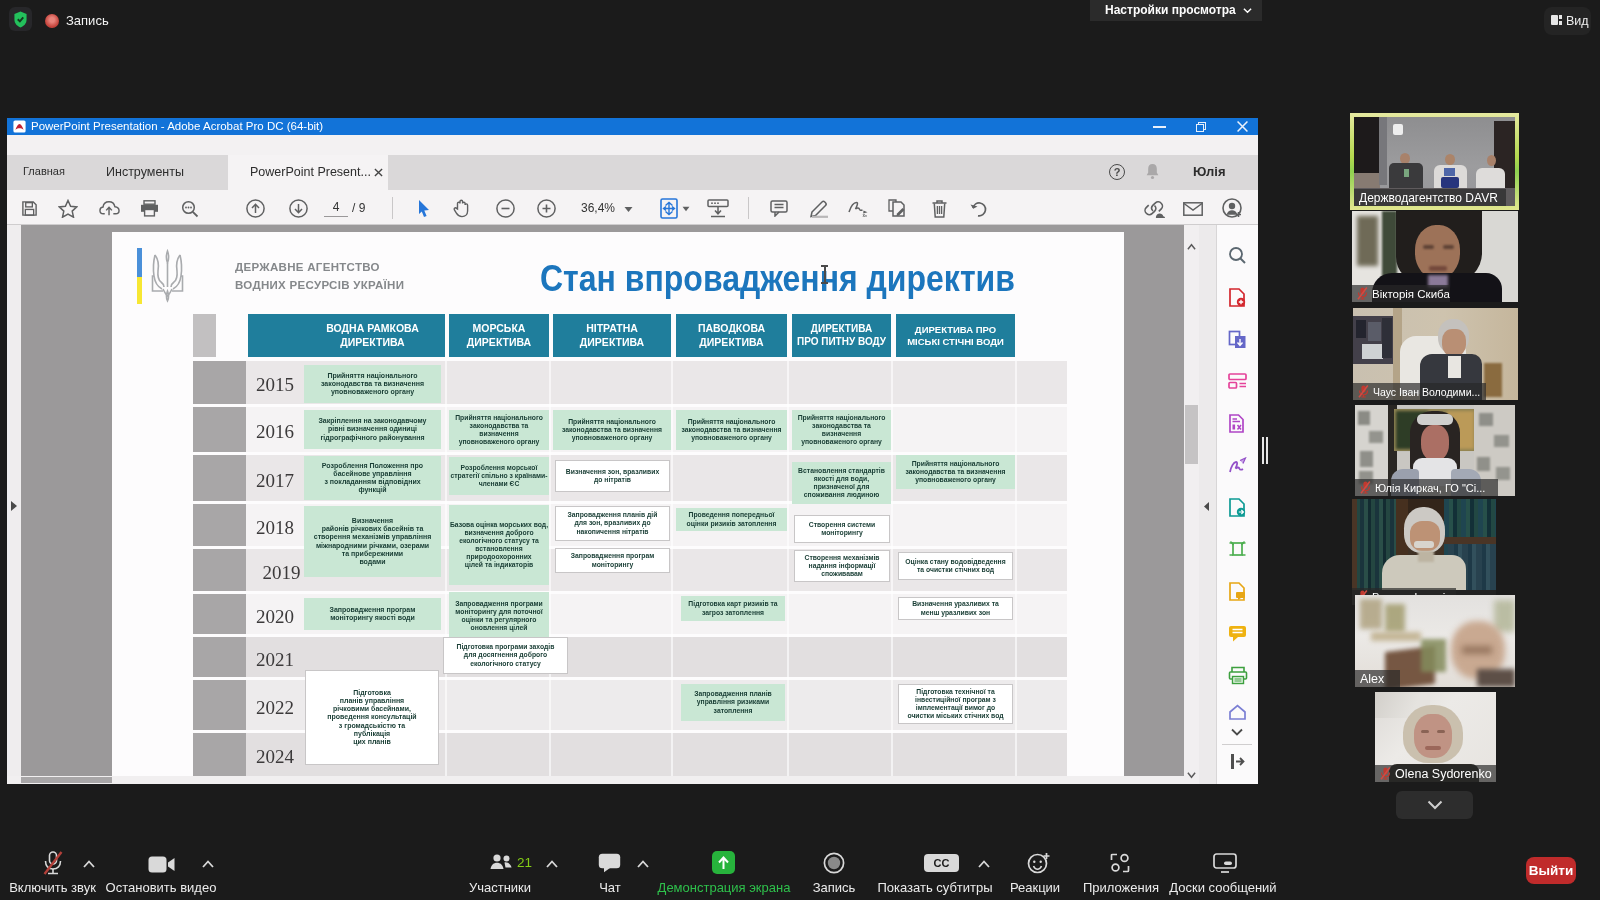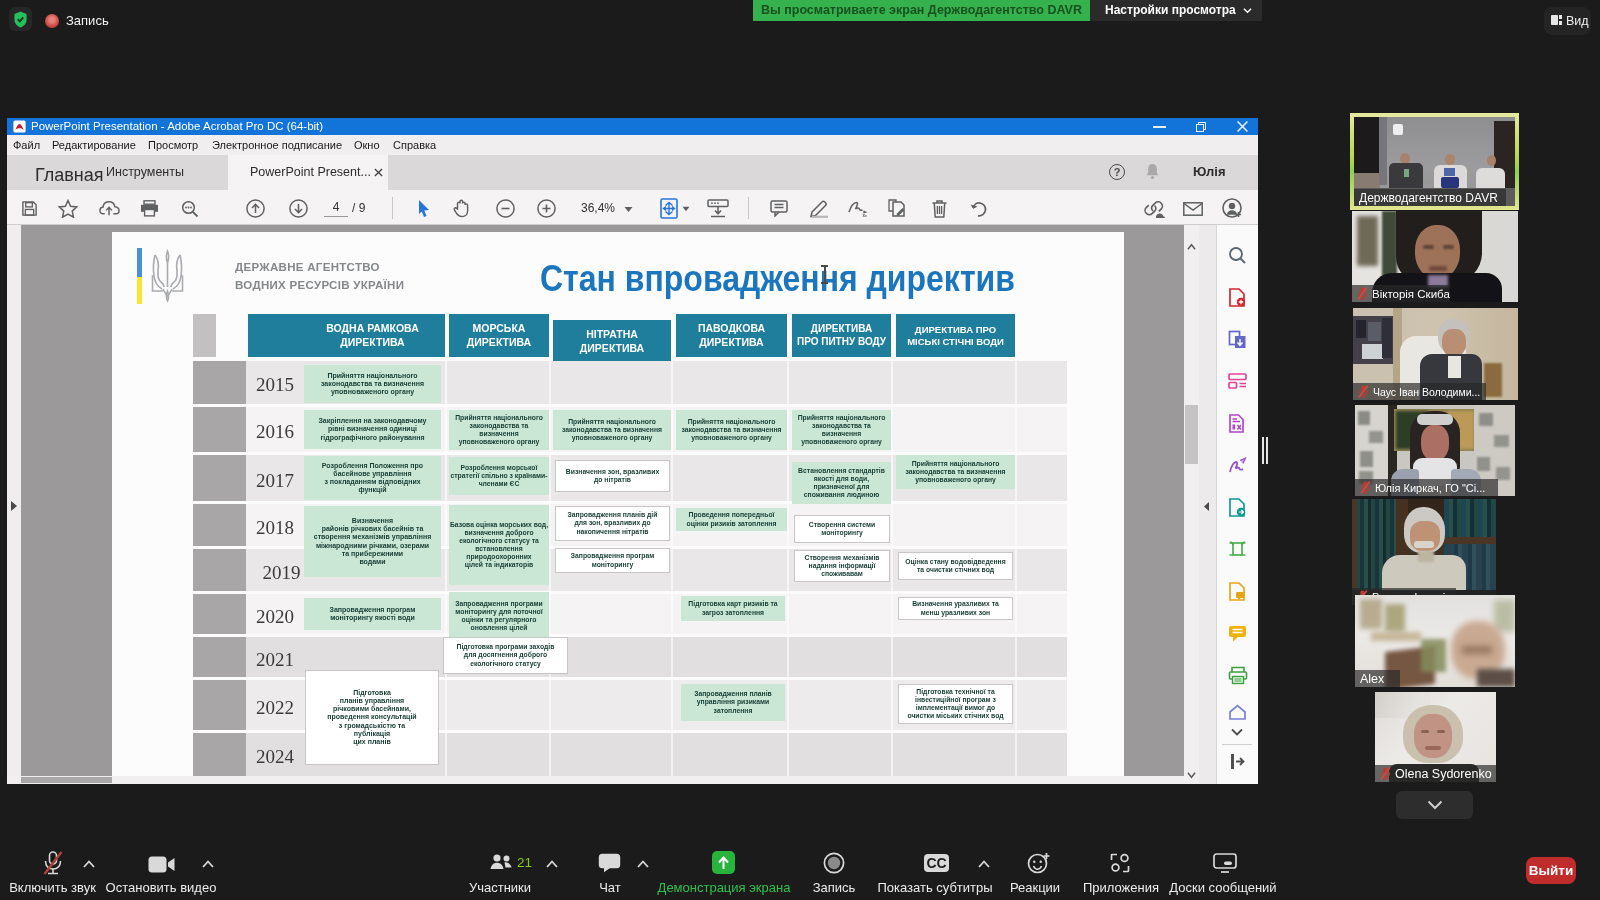--- a/index.html
+++ b/index.html
@@ -22,21 +22,20 @@
 <body>
 <div id="stage">
 
 <div class="abs" style="left:9px;top:7px;width:23px;height:24px;background:#27272a;border-radius:6px;"></div>
 <svg class="abs" style="left:13px;top:11px;width:15px;height:17px;" viewBox="0 0 24 28">
       <path d="M12 1 L22 5 V14 C22 21 17 25.5 12 27 C7 25.5 2 21 2 14 V5 Z" fill="#23c05c"></path>
       <path d="M7.5 13.5 L11 17 L16.5 10.5" stroke="#14391f" stroke-width="3.2" fill="none"></path>
     </svg>
 <div class="abs" style="left:45px;top:14px;width:14px;height:14px;border-radius:50%;background:radial-gradient(circle at 50% 42%, #e8837b 0 22%, #c4423a 65%, #cf5148 100%);"></div>
 <div class="abs" style="left:66px;top:13px;color:#f2f2f2;font-size:13px;">Запись</div>
-<div class="abs" style="left:753px;top:0;width:337px;height:21px;background:#35b14d;border-radius:0 0 0 0;color:#17521f;font-weight:bold;font-size:12.5px;text-align:center;line-height:20px;">Вы просматриваете экран Держводагентство DAVR</div>
 <div class="abs" style="left:1090px;top:0;width:172px;height:21px;background:#2b2b2b;color:#fdfdfd;font-weight:bold;font-size:12px;line-height:20px;"><span style="margin-left:15px;">Настройки просмотра</span><svg style="position:absolute;right:10px;top:6px;width:9px;height:9px;" viewBox="0 0 10 10">
         <path d="M1 3 L5 7 L9 3" stroke="#fff" stroke-width="1.6" fill="none"></path>
       </svg></div>
 <div class="abs" style="left:1544px;top:7px;width:47px;height:28px;background:#242424;border-radius:8px;"></div>
 <div class="abs" style="left:1551px;top:15px;width:11px;height:10px;">
  <div class="abs" style="left:0;top:0;width:7px;height:10px;background:#e6e6e6;border-radius:1px;"></div>
  <div class="abs" style="left:8px;top:0;width:3px;height:4px;background:#e6e6e6;"></div>
  <div class="abs" style="left:8px;top:6px;width:3px;height:4px;background:#e6e6e6;"></div>
 </div>
 <div class="abs" style="left:1566px;top:14px;color:#f0f0f0;font-size:12.5px;">Вид</div>
@@ -47,30 +46,22 @@
         <rect x="0.5" y="0.5" width="15" height="15" rx="2" fill="#fff"></rect>
         <path d="M3 12 C4.5 8 6 5 8 5 C10 5 11.5 8 13 12 C11 10.5 10 10 8 10 C6 10 5 10.5 3 12 Z" fill="#c22033"></path>
       </svg>
  <div class="abs" style="left:24px;top:2px;color:#fff;font-size:11.5px;">PowerPoint Presentation - Adobe Acrobat Pro DC (64-bit)</div>
  <div class="abs" style="left:1146px;top:8px;width:13px;height:1.6px;background:#e8f0fb;"></div>
  <div class="abs" style="left:1191px;top:4px;width:8px;height:8px;border:1.3px solid #e8f0fb;background:transparent;"></div>
  <div class="abs" style="left:1189px;top:6px;width:8px;height:8px;border:1.3px solid #e8f0fb;background:#1273d8;"></div>
  <svg class="abs" style="left:1230px;top:3px;width:11px;height:11px;" viewBox="0 0 10 10">
         <path d="M0.5 0.5 L9.5 9.5 M9.5 0.5 L0.5 9.5" stroke="#eaf1fb" stroke-width="1.4"></path>
       </svg>
-<div class="abs" style="left:0;top:17px;width:1251px;height:20px;background:#f0eeef;">
-        <div class="mi" style="left:6px;">Файл</div>
-        <div class="mi" style="left:45px;">Редактирование</div>
-        <div class="mi" style="left:141px;">Просмотр</div>
-        <div class="mi" style="left:205px;">Электронное подписание</div>
-        <div class="mi" style="left:347px;">Окно</div>
-        <div class="mi" style="left:386px;">Справка</div>
-      </div>
 <div class="abs" style="left:0;top:37px;width:1251px;height:35px;background:#dad8d9;">
- <div class="abs" style="left:28px;top:10px;font-size:18px;color:#2d2d2d;">Главная</div>
+ <div class="abs" style="left:16px;top:10px;font-size:11px;color:#2d2d2d;">Главная</div>
  <div class="abs" style="left:99px;top:10px;font-size:12.5px;color:#2d2d2d;">Инструменты</div>
  <div class="abs" style="left:221px;top:0;width:160px;height:35px;background:#f5f3f4;"></div>
  <div class="abs" style="left:243px;top:10px;font-size:12.5px;color:#2d2d2d;">PowerPoint Present...</div>
  <svg class="abs" style="left:367px;top:13px;width:9px;height:9px;" viewBox="0 0 10 10">
           <path d="M1 1 L9 9 M9 1 L1 9" stroke="#444" stroke-width="1.5"></path>
         </svg>
  <div class="abs" style="left:1102px;top:9px;width:16px;height:16px;border:1.4px solid #4a4a4a;border-radius:50%;color:#4a4a4a;font-size:11px;font-weight:bold;text-align:center;line-height:14px;">?</div>
  <svg class="abs" style="left:1138px;top:8px;width:15px;height:17px;" viewBox="0 0 16 18">
           <path d="M8 1 C5 1 3.4 3.2 3.4 6 L3.4 10 L1.8 13 L14.2 13 L12.6 10 L12.6 6 C12.6 3.2 11 1 8 1 Z" fill="#aaa8a9"></path>
           <circle cx="8" cy="15.4" r="1.7" fill="#aaa8a9"></circle>
@@ -218,21 +209,21 @@
  </g>
 </svg>
 <div class="abs" style="left:195px;top:258px;font-size:11.5px;font-weight:bold;color:#85888b;letter-spacing:0.3px;line-height:18px;margin-left:40px;">ДЕРЖАВНЕ АГЕНТСТВО<br>ВОДНИХ РЕСУРСІВ УКРАЇНИ</div>
 <div class="abs" style="left:540px;top:257px;font-size:32px;font-weight:bold;color:#1c76bd;white-space:nowrap;transform:scaleY(1.18);transform-origin:0 0;">Стан впровадження директив</div>
 <div class="abs" style="left:824px;top:266px;width:1.6px;height:17px;background:#4a4a4a;"></div>
     <div class="abs" style="left:821px;top:265px;width:7px;height:1.5px;background:#4a4a4a;"></div>
     <div class="abs" style="left:821px;top:282px;width:7px;height:1.5px;background:#4a4a4a;"></div>
     <div class="abs" style="left:193px;top:314px;width:23px;height:43px;background:#c2c0c1;"></div>
     <div class="hdr" style="left:248px;width:197px;font-size:10.5px;padding-left:52px;">ВОДНА РАМКОВА<br>ДИРЕКТИВА</div>
     <div class="hdr" style="left:449px;width:100px;font-size:10.5px;">МОРСЬКА<br>ДИРЕКТИВА</div>
-    <div class="hdr" style="left:553px;width:118px;font-size:10.5px;margin-top:6px;">НІТРАТНА<br>ДИРЕКТИВА</div>
+    <div class="hdr" style="left:553px;width:118px;font-size:10.5px;">НІТРАТНА<br>ДИРЕКТИВА</div>
     <div class="hdr" style="left:676px;width:111px;font-size:10.5px;">ПАВОДКОВА<br>ДИРЕКТИВА</div>
     <div class="hdr" style="left:792px;width:99px;font-size:10px;">ДИРЕКТИВА<br>ПРО ПИТНУ ВОДУ</div>
     <div class="hdr" style="left:896px;width:119px;font-size:9.5px;">ДИРЕКТИВА ПРО<br>МІСЬКІ СТІЧНІ ВОДИ</div>
     <div class="band" style="top:361px;height:43px;background:#eae7e8;"></div>
     <div class="grayblk" style="top:361px;height:43px;"></div>
     <div class="year" style="top:374px;">2015</div>
     <div class="band" style="top:407px;height:45px;background:#f5f3f4;"></div>
     <div class="grayblk" style="top:407px;height:45px;"></div>
     <div class="year" style="top:421px;">2016</div>
     <div class="band" style="top:455px;height:46px;background:#eae7e8;"></div>
@@ -575,21 +566,21 @@
     <div class="abs" style="left:712px;top:851px;width:23px;height:23px;background:#27b33c;border-radius:5px;"></div>
     <svg class="abs" style="left:717px;top:855px;width:13px;height:15px;" viewBox="0 0 13 15">
       <path d="M6.5 14 V3 M2 7.5 L6.5 2.5 L11 7.5" fill="none" stroke="#fff" stroke-width="2"></path>
     </svg>
     <div class="tlabel" style="left:645px;top:880px;width:158px;color:#2ec04b;">Демонстрация экрана</div>
     <svg class="abs" style="left:823px;top:852px;width:22px;height:22px;" viewBox="0 0 22 22">
       <circle cx="11" cy="11" r="9.6" fill="none" stroke="#d9d9d9" stroke-width="1.7"></circle>
       <circle cx="11" cy="11" r="6.2" fill="#8a8a8a"></circle>
     </svg>
     <div class="tlabel" style="left:794px;top:880px;width:80px;">Запись</div>
-    <div class="abs" style="left:924px;top:854px;width:25px;height:18px;background:#d9d9d9;border-radius:4px;color:#1b1b1b;font-weight:bold;font-size:14px;text-align:center;line-height:18px;">CC</div>
+    <div class="abs" style="left:924px;top:854px;width:35px;height:18px;background:#d9d9d9;border-radius:4px;color:#1b1b1b;font-weight:bold;font-size:11px;text-align:center;line-height:18px;">CC</div>
     <svg class="abs" style="left:978px;top:860px;width:12px;height:8px;" viewBox="0 0 12 8">
       <path d="M1 7 L6 1.5 L11 7" fill="none" stroke="#d9d9d9" stroke-width="1.8"></path>
     </svg>
     <div class="tlabel" style="left:870px;top:880px;width:130px;">Показать субтитры</div>
     <svg class="abs" style="left:1027px;top:852px;width:24px;height:22px;" viewBox="0 0 24 22">
       <circle cx="10.5" cy="11.5" r="9" fill="none" stroke="#d9d9d9" stroke-width="1.7"></circle>
       <circle cx="7.3" cy="9.8" r="1.2" fill="#d9d9d9"></circle>
       <circle cx="13.7" cy="9.8" r="1.2" fill="#d9d9d9"></circle>
       <path d="M6.5 14 C7.5 16.3 9 17.3 10.5 17.3 C12 17.3 13.5 16.3 14.5 14" fill="none" stroke="#d9d9d9" stroke-width="1.6"></path>
       <path d="M19.5 1 V7 M16.5 4 H22.5" stroke="#d9d9d9" stroke-width="1.7"></path>

